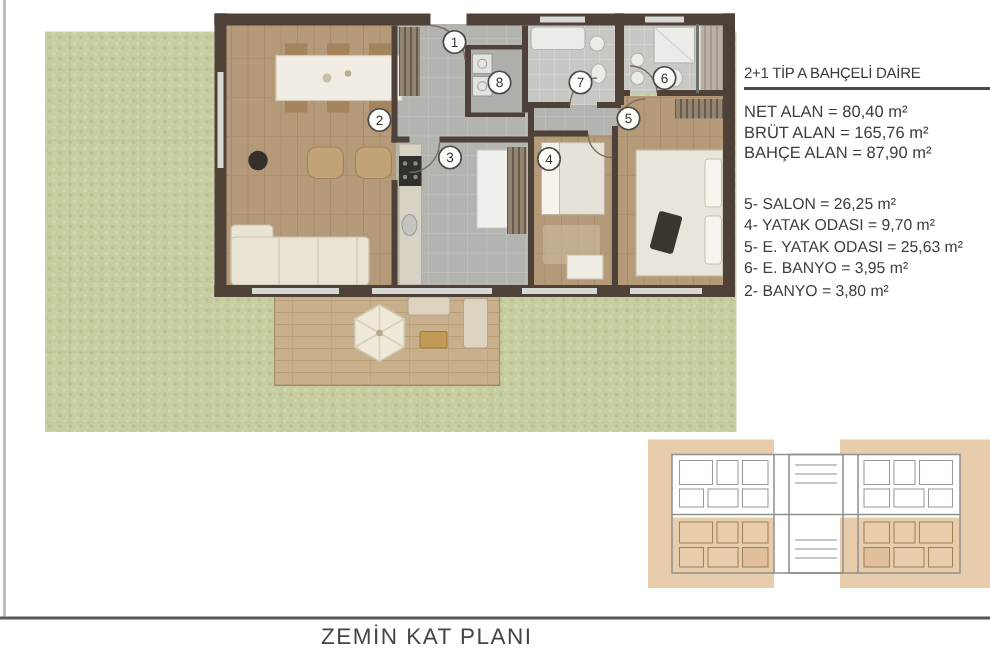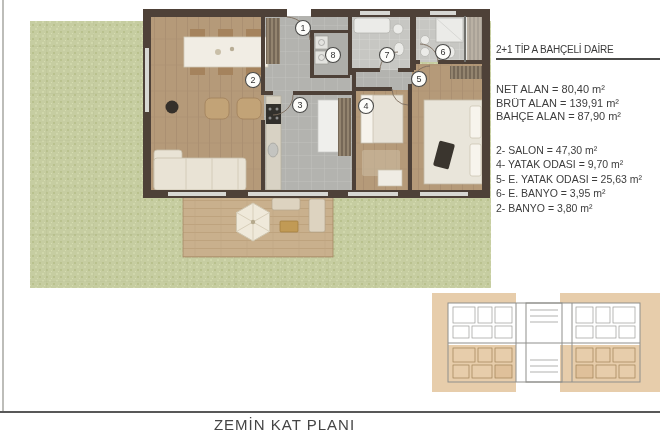--- a/index.html
+++ b/index.html
@@ -7,21 +7,21 @@
     position:relative;width:660px;height:437px;background:#ffffff;overflow:hidden;
     font-family:"Liberation Sans", sans-serif;color:#3d3d3d;
   }
   .plan-svg{position:absolute;left:0;top:0;}
   .left-border{position:absolute;left:2px;top:0;width:2px;height:411px;background:#bdbdb9;}
   .info-panel{position:absolute;left:496px;top:44px;width:164px;}
   .apt-title{
     font-size:10px;letter-spacing:-0.2px;white-space:nowrap;color:#3a3a3a;
     padding-bottom:3px;border-bottom:2px solid #4a4a48;font-weight:400;
   }
-  .areas{margin-top:23px;font-size:11px;line-height:13.5px;white-space:nowrap;}
+  .areas{margin-top:9px;font-size:11px;line-height:13.5px;white-space:nowrap;}
   .rooms{margin-top:19px;font-size:10.5px;line-height:14.6px;white-space:nowrap;}
   .footer-rule{position:absolute;left:0;top:411px;width:660px;height:2px;background:#585858;}
   .footer-caption{
     position:absolute;left:0;top:416px;width:569px;text-align:center;
     font-size:15px;letter-spacing:1px;color:#454545;
   }
 </style>
 </head>
 <body>
 
@@ -319,25 +319,25 @@
             <rect x="495" y="365" width="17" height="13" fill="#dfc09a"></rect>
         </g>
       </g>
     </g>
   </svg>
 
   <div class="info-panel">
     <div class="apt-title">2+1 TİP A BAHÇELİ DAİRE</div>
     <div class="areas">
       <div>NET ALAN = 80,40 m²</div>
-      <div>BRÜT ALAN = 139,91 m²</div>
+      <div>BRÜT ALAN = 165,76 m²</div>
       <div>BAHÇE ALAN = 87,90 m²</div>
     </div>
     <div class="rooms">
-      <div>2- SALON = 47,30 m²</div>
+      <div>5- SALON = 26,25 m²</div>
       <div>4- YATAK ODASI = 9,70 m²</div>
       <div>5- E. YATAK ODASI = 25,63 m²</div>
       <div>6- E. BANYO = 3,95 m²</div>
       <div>2- BANYO = 3,80 m²</div>
     </div>
   </div>
 
   <div class="left-border"></div>
   <div class="footer-rule"></div>
   <div class="footer-caption">ZEMİN KAT PLANI</div>

